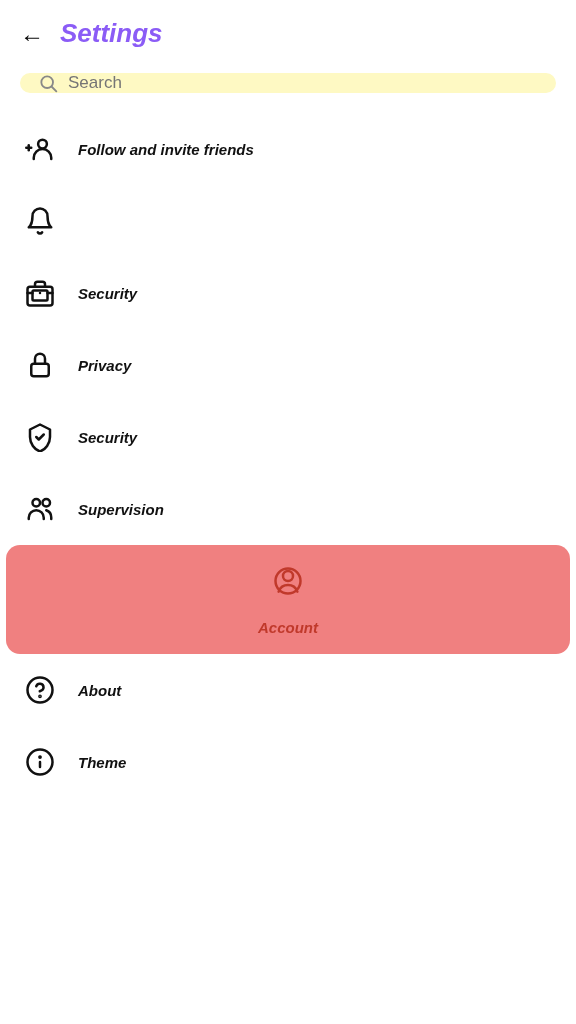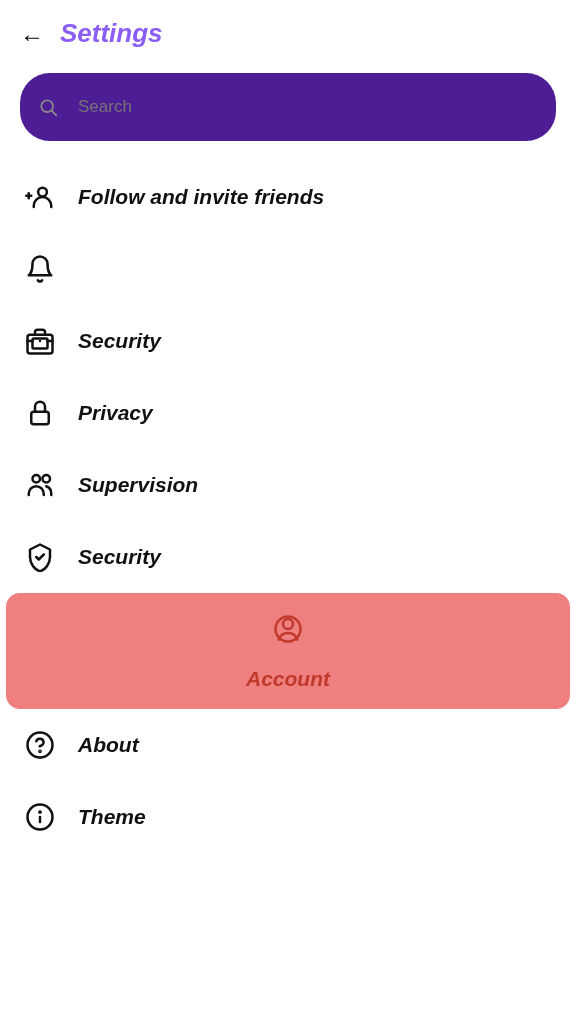--- a/index.html
+++ b/index.html
@@ -40,24 +40,24 @@
       color: #8b5cf6;
     }
 
     .search-container {
       padding: 10px 20px 20px 20px;
     }
 
     .search-bar {
       display: flex;
       align-items: center;
-      background: #4c1d95;
+      background: #fef9c3;
       border-radius: 30px;
-      padding: 24px 18px;
-      gap: 20px;
+      padding: 0 18px;
+      gap: 10px;
     }
 
     .search-icon-wrap {
       color: #888;
       font-size: 18px;
       display: flex;
       align-items: center;
     }
 
     .search-input {
@@ -102,21 +102,21 @@
     .menu-item-icon svg {
       width: 30px;
       height: 30px;
     }
 
     .menu-item.active .menu-item-icon svg {
       stroke: #c0392b;
     }
 
     .menu-item-label {
-      font-size: 21px;
+      font-size: 15px;
       font-weight: 600;
       font-style: italic;
       color: #111;
     }
 
     .menu-item.active .menu-item-label {
       color: #c0392b;
     }
   </style>
 </head>
@@ -181,39 +181,39 @@
         <rect x="5" y="11" width="14" height="10" rx="2"></rect>
         <path d="M8 11V7a4 4 0 0 1 8 0v4"></path>
       </svg>
     </span>
     <span class="menu-item-label">Privacy</span>
   </li>
 
   <li class="menu-item">
     <span class="menu-item-icon">
       <svg viewBox="0 0 24 24" fill="none" stroke="#111" stroke-width="2" stroke-linecap="round" stroke-linejoin="round">
+        <path d="M12 2L4 6v6c0 5.25 3.5 10.15 8 11.5C16.5 22.15 20 17.25 20 12V6z"></path>
+        <polyline points="9 12 11 14 15 10"></polyline>
+      </svg>
+    </span>
+    <span class="menu-item-label">Security</span>
+  </li>
+
+  <li class="menu-item">
+    <span class="menu-item-icon">
+      <svg viewBox="0 0 24 24" fill="none" stroke="#111" stroke-width="2" stroke-linecap="round" stroke-linejoin="round">
         <circle cx="9" cy="7" r="3"></circle>
         <circle cx="17" cy="7" r="3"></circle>
         <path d="M3 20v-1a6 6 0 0 1 12 0v1"></path>
         <path d="M17 13a6 6 0 0 1 4 5.7V20"></path>
       </svg>
     </span>
     <span class="menu-item-label">Supervision</span>
   </li>
 
-  <li class="menu-item">
-    <span class="menu-item-icon">
-      <svg viewBox="0 0 24 24" fill="none" stroke="#111" stroke-width="2" stroke-linecap="round" stroke-linejoin="round">
-        <path d="M12 2L4 6v6c0 5.25 3.5 10.15 8 11.5C16.5 22.15 20 17.25 20 12V6z"></path>
-        <polyline points="9 12 11 14 15 10"></polyline>
-      </svg>
-    </span>
-    <span class="menu-item-label">Security</span>
-  </li>
-
 
   <li class="menu-item active">
     <span class="menu-item-icon">
       <svg viewBox="0 0 24 24" fill="none" stroke="#c0392b" stroke-width="2" stroke-linecap="round" stroke-linejoin="round">
         <circle cx="12" cy="8" r="4"></circle>
         <circle cx="12" cy="12" r="10"></circle>
         <path d="M4.5 20.5a8 8 0 0 1 15 0"></path>
       </svg>
     </span>
     <span class="menu-item-label">Account</span>

